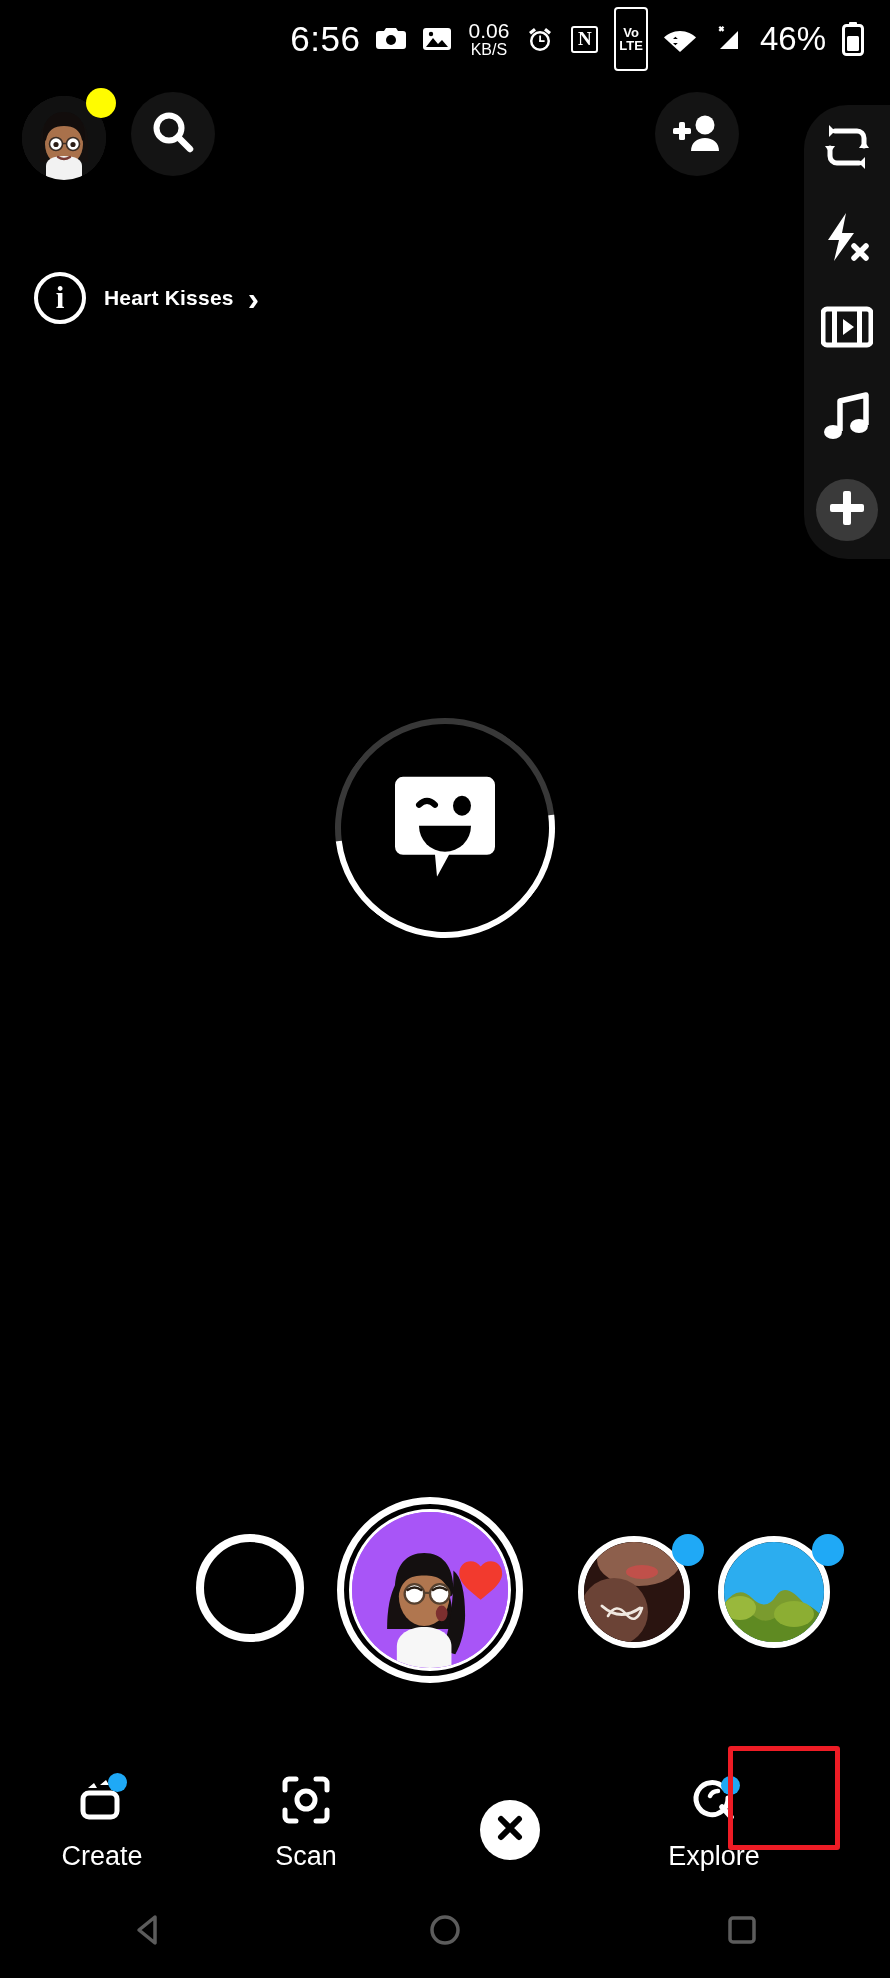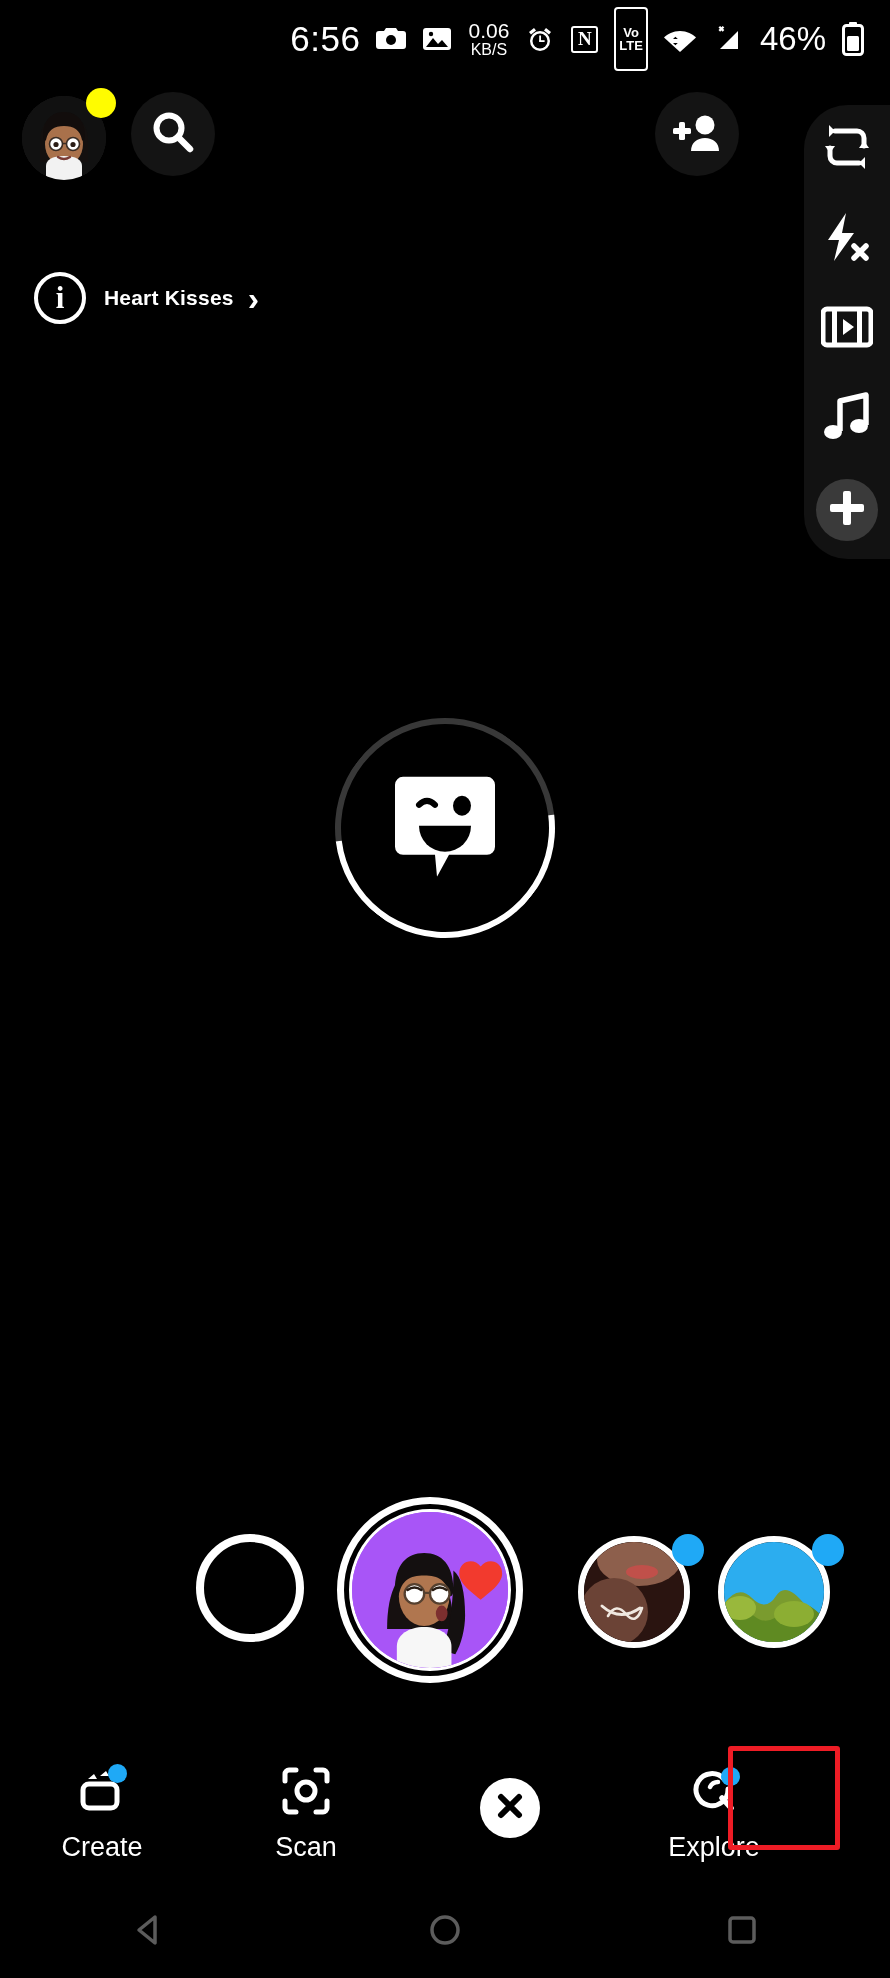--- a/index.html
+++ b/index.html
@@ -132,21 +132,21 @@
   .lens-sm-badge{
     position:absolute; top:38px; width:32px; height:32px;
     border-radius:50%; background:#1FA9F6; z-index:3;
   }
   .lens-sm-badge.a{ left:672px; }
   .lens-sm-badge.b{ left:812px; }
 
   
   .bottomnav{
     position:absolute; left:0; top:1742px; width:816px; height:130px;
-    display:flex; align-items:center;
+    display:flex; align-items:flex-end;
   }
   .nav-item{
     flex:1; display:flex; flex-direction:column;
     align-items:center; gap:12px; padding-top:10px; position:relative;
   }
   .nav-ico{
     position:relative; width:58px; height:58px;
     display:flex; align-items:center; justify-content:center;
   }
   .nav-label{ font-size:27px; font-weight:400; }

